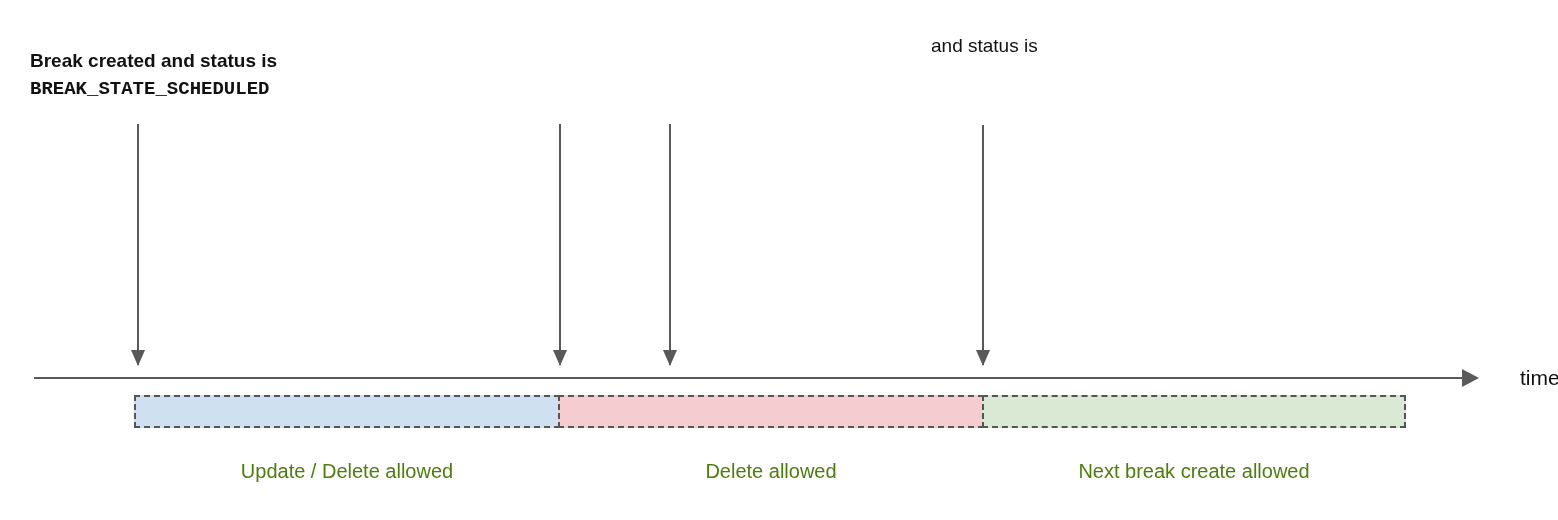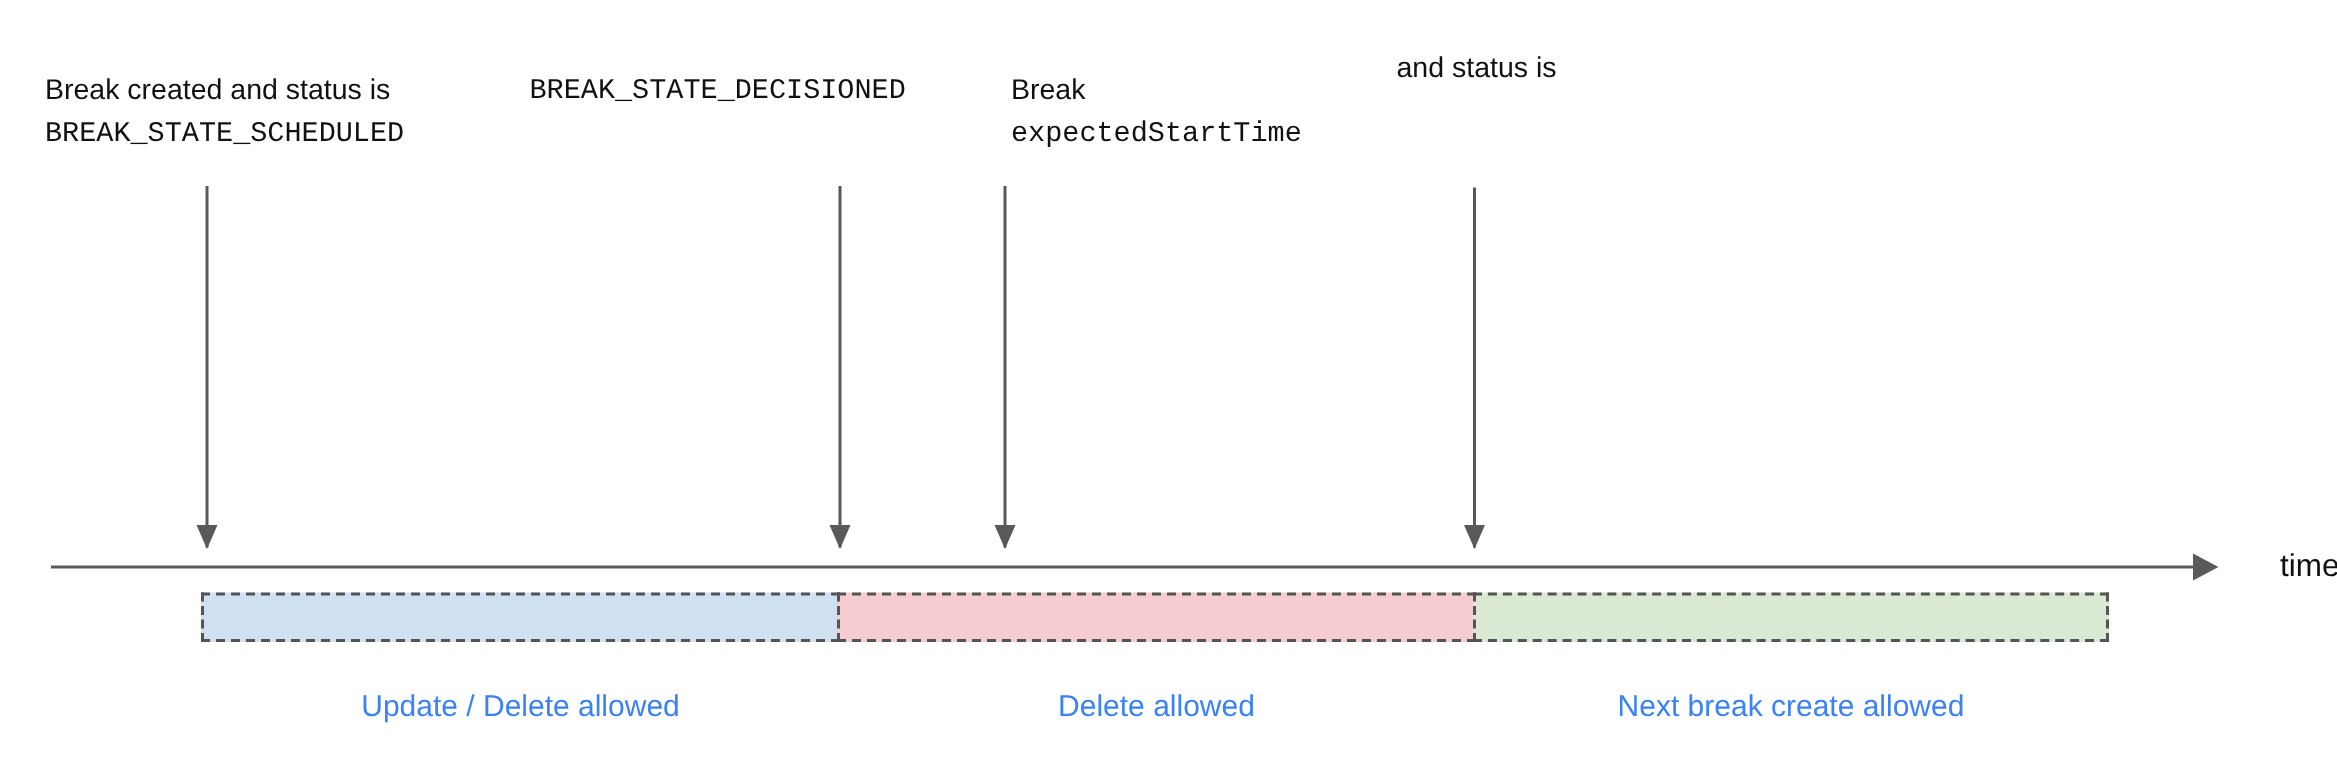--- a/index.html
+++ b/index.html
@@ -95,43 +95,38 @@
     box-sizing: border-box;
     border: 2px dashed #555555;
   }
 
   
   .phase-caption {
     position: absolute;
     top: 460px;
     text-align: center;
     font-size: 20px;
-    color: #3b82f6;
+    color: #4d7c0f;
     font-family: "Liberation Sans", sans-serif;
     white-space: nowrap;
   }
 </style>
 </head>
 <body>
 
 <div id="canvas">
 
-  <div class="annotation" id="ann-0" style="left: 30px; top: 46px;">
+  <div class="annotation" id="ann-0" style="left: 30px; top: 46px; font-weight: bold;">
     <span class="ann-line">Break created and status is</span>
     <span class="ann-line mono">BREAK_STATE_SCHEDULED</span>
   </div>
 
   <div class="annotation" id="ann-1" style="left: 353px; top: 46px;">
-    <span class="ann-line mono">BREAK_STATE_DECISIONED</span>
   </div>
 
-  <div class="annotation" id="ann-2" style="left: 674px; top: 46px;">
-    <span class="ann-line">Break</span>
-    <span class="ann-line mono">expectedStartTime</span>
-  </div>
 
   <div class="annotation" id="ann-3" style="left: 931px; top: 31px;">
     <span class="ann-line">and status is</span>
   </div>
 
   <div class="drop-arrow" id="arrow-0" style="left: 131px; top: 124px; height: 241px;">
     <div class="shaft"></div>
     <div class="head"></div>
   </div>
   <div class="drop-arrow" id="arrow-1" style="left: 553px; top: 124px; height: 241px;">

